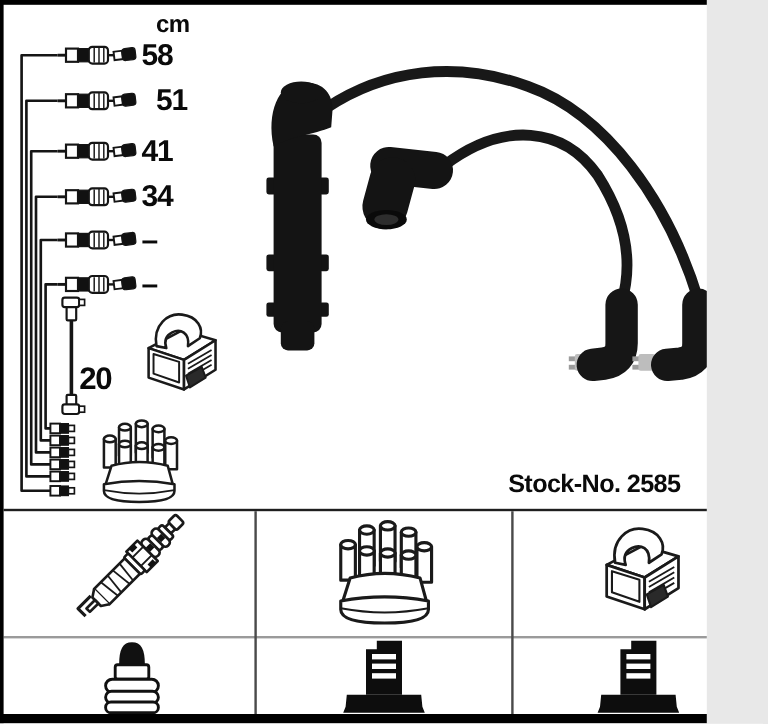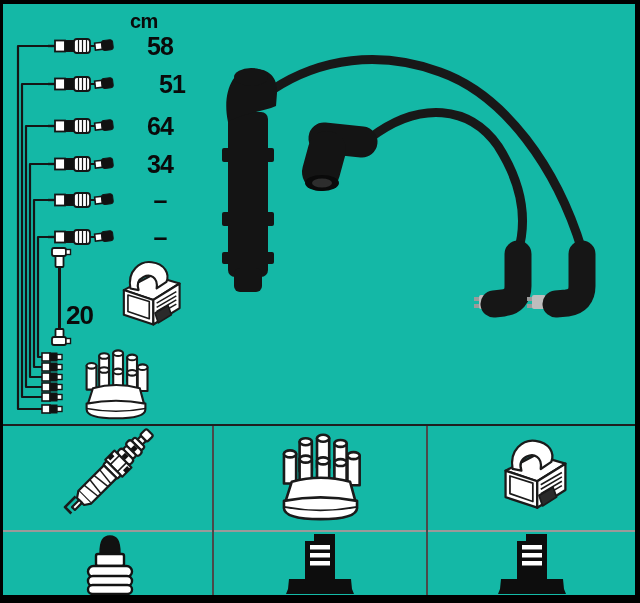--- a/index.html
+++ b/index.html
@@ -1,33 +1,33 @@
 <!DOCTYPE html>
 <html><head>
 <meta charset="utf-8">
 <style>
   html,body{margin:0;padding:0;background:#e8e8e8;}
   .stage{
-    position:relative;width:640px;height:603px;background:#14b8a6;
+    position:relative;width:589px;height:603px;background:#ffffff;
     font-family:"Liberation Sans",sans-serif;overflow:hidden;
   }
   .stage svg{position:absolute;left:0;top:0;}
   .bar{position:absolute;background:#000;}
   .bar-top{left:0;top:0;width:640px;height:4px;}
   .bar-bottom{left:0;top:595px;width:640px;height:8px;}
   .bar-left{left:0;top:0;width:3px;height:603px;}
   .bar-right{left:635px;top:0;width:5px;height:603px;}
   .legend-line-top{position:absolute;left:3px;top:424px;width:632px;height:2px;background:#1f1f1f;}
   .legend-line-mid{position:absolute;left:3px;top:530px;width:632px;height:2px;background:#9a9a9a;}
   .legend-div{position:absolute;top:426px;width:2px;height:169px;background:#4a4a4a;}
   .div-1{left:212px;}
   .div-2{left:426px;}
   .txt{position:absolute;font-weight:bold;color:#0a0a0a;white-space:nowrap;letter-spacing:-0.5px;}
   .unit{left:130px;top:10px;font-size:20px;}
-  .len{left:130px;width:60px;font-size:25px;line-height:25px;letter-spacing:-1px;text-align:center;}
+  .len{left:118px;width:60px;font-size:25px;line-height:25px;letter-spacing:-1px;}
   .len-0{top:34px;} .len-1{top:72px;margin-left:12px;} .len-2{top:114px;}
   .len-3{top:152px;} .len-4{top:188px;} .len-5{top:225px;}
   .jumper-len{left:66px;top:283px;font-size:26px;letter-spacing:-1px;margin-top:17px;}
   .pn{right:22px;top:360px;font-size:28px;letter-spacing:-0.5px;text-align:right;}
   .stock{right:22px;top:392px;font-size:21px;text-align:right;}
 </style>
 </head>
 <body>
 
 <div class="stage">
@@ -213,25 +213,26 @@
       <rect x="88" y="576" width="44" height="10" rx="5"></rect>
       <rect x="88" y="585" width="44" height="9" rx="4.5"></rect>
     </g>
     <use href="#g-terminal" transform="translate(288,534)"></use>
     <use href="#g-terminal" transform="translate(500,534)"></use>
   </svg>
 
   <div class="txt unit">cm</div>
   <div class="txt len len-0">58</div>
   <div class="txt len len-1">51</div>
-  <div class="txt len len-2">64</div>
+  <div class="txt len len-2">41</div>
   <div class="txt len len-3">34</div>
   <div class="txt len len-4">–</div>
   <div class="txt len len-5">–</div>
   <div class="txt jumper-len">20</div>
+  <div class="txt stock">Stock-No. 2585</div>
 
   <div class="legend-line-top"></div>
   <div class="legend-line-mid"></div>
   <div class="legend-div div-1"></div>
   <div class="legend-div div-2"></div>
   <div class="bar bar-top"></div>
   <div class="bar bar-bottom"></div>
   <div class="bar bar-left"></div>
   <div class="bar bar-right"></div>
 </div>

